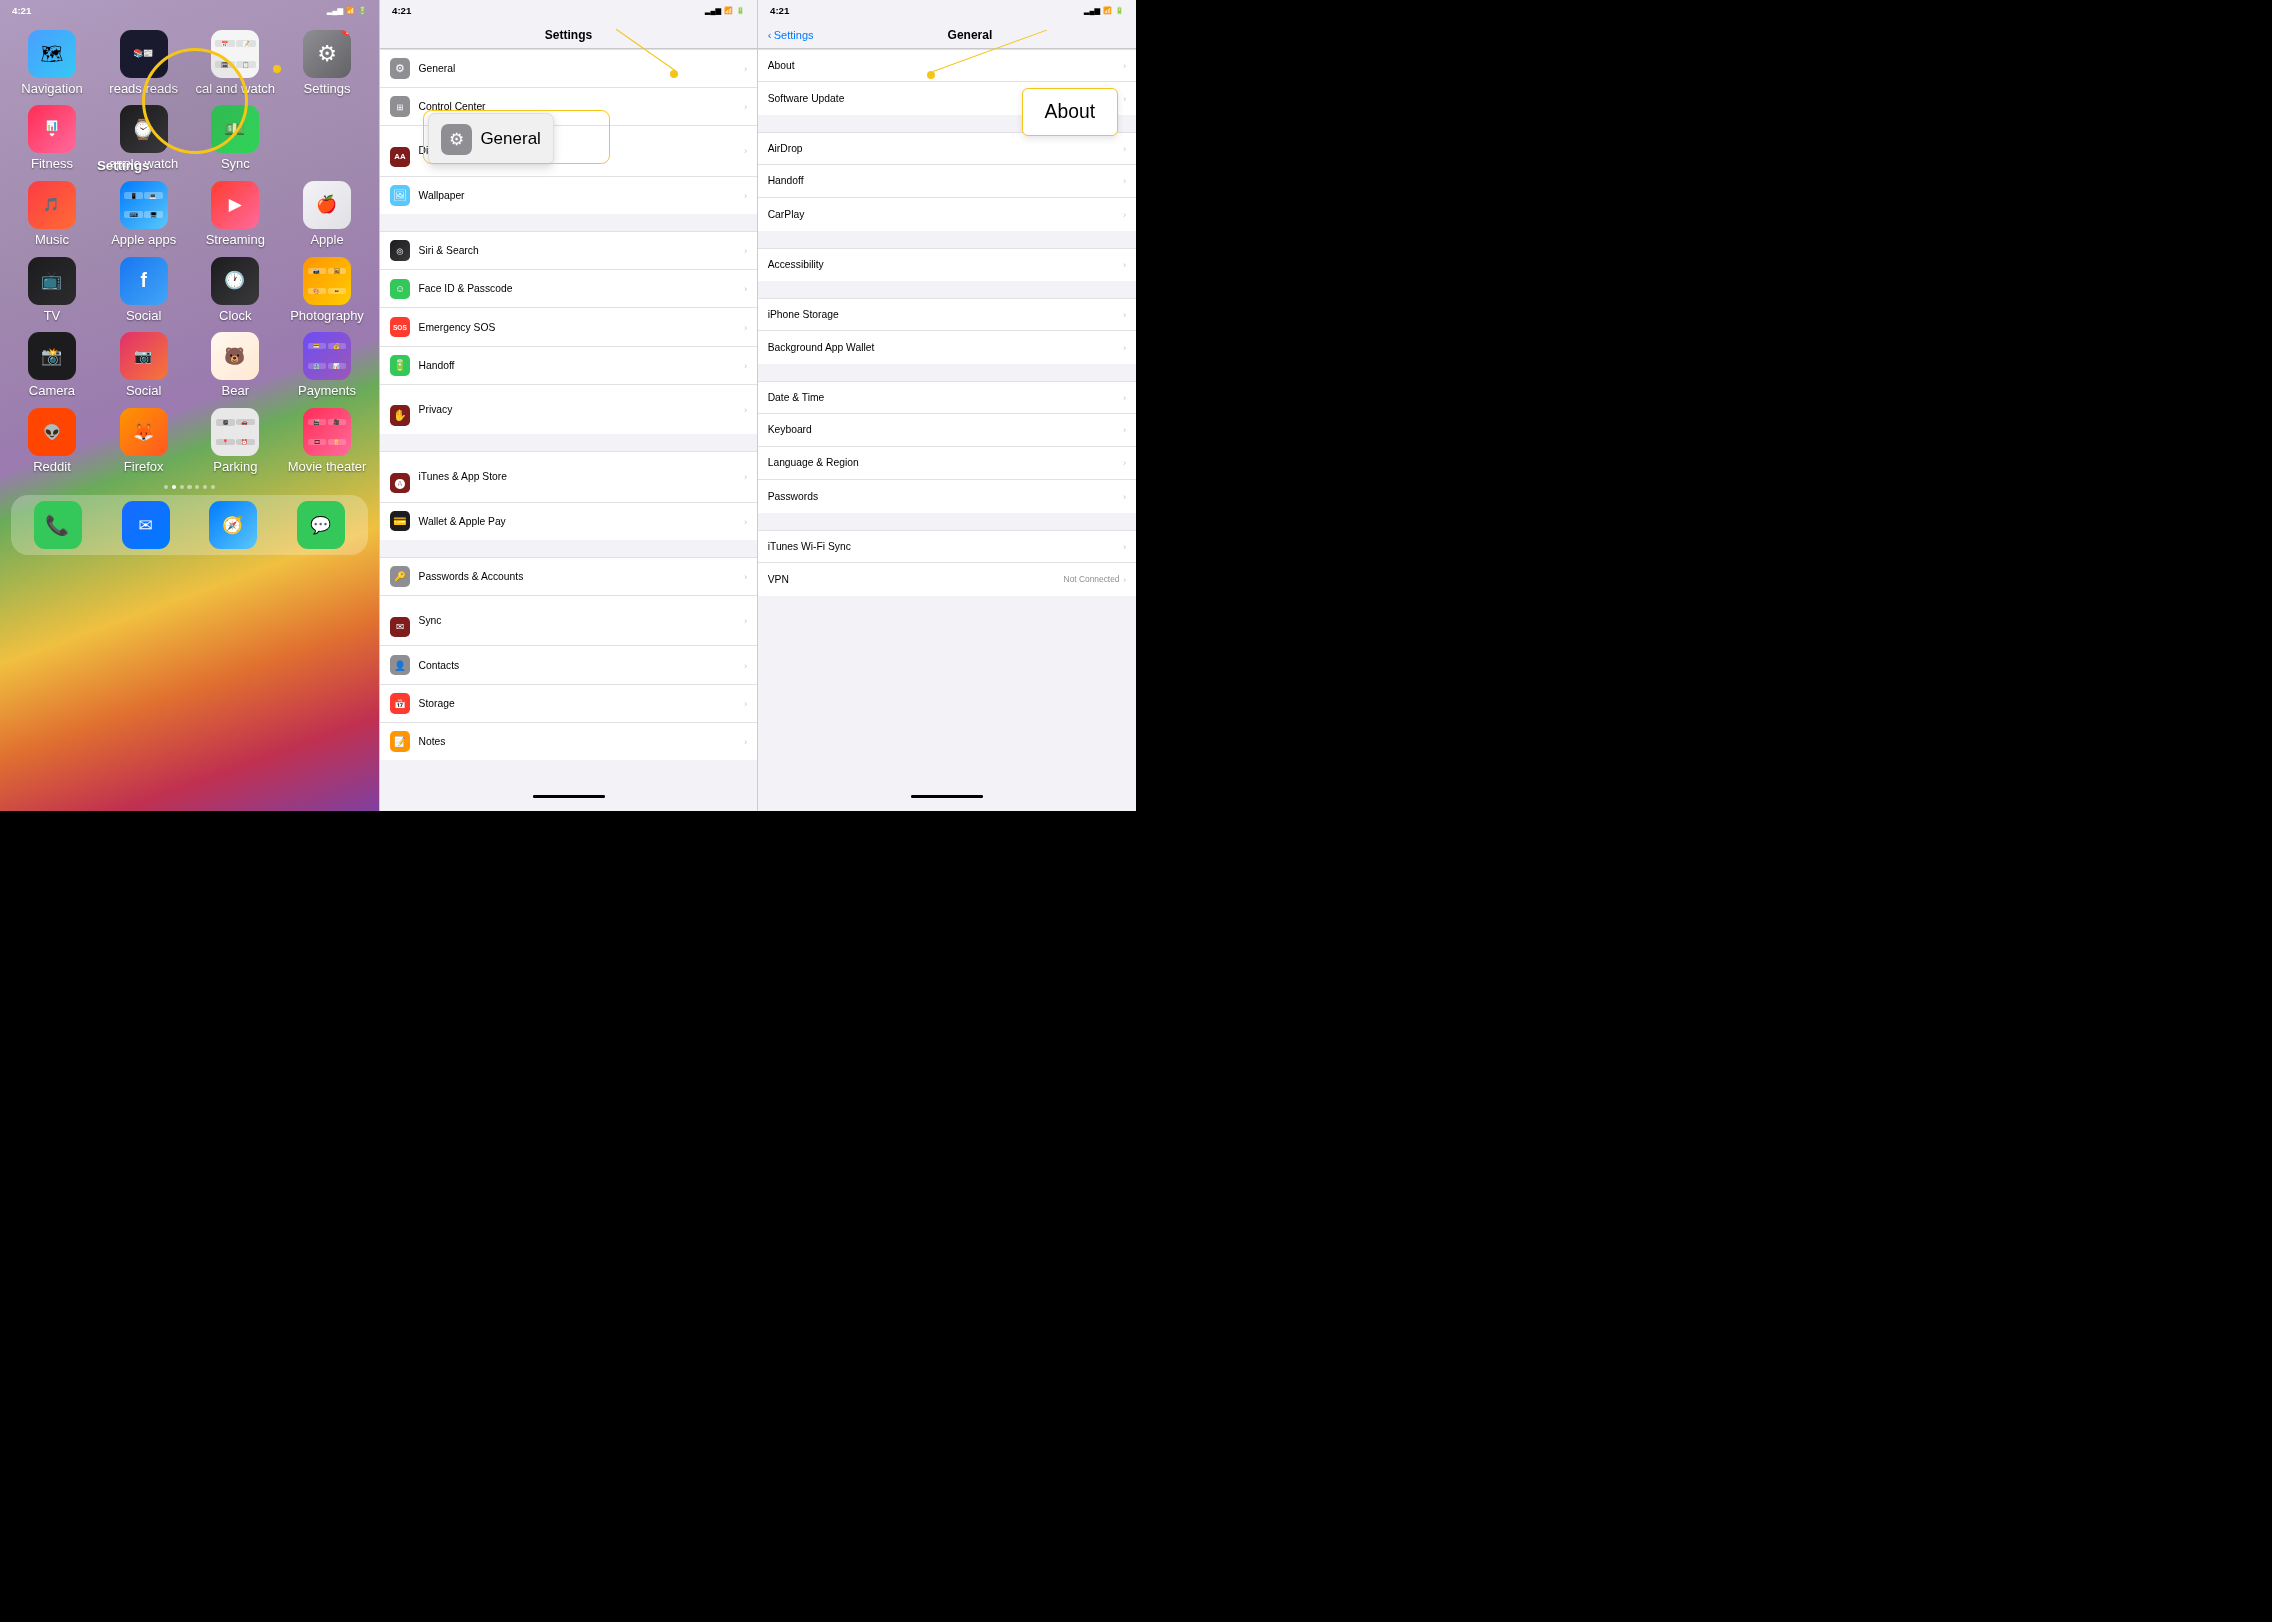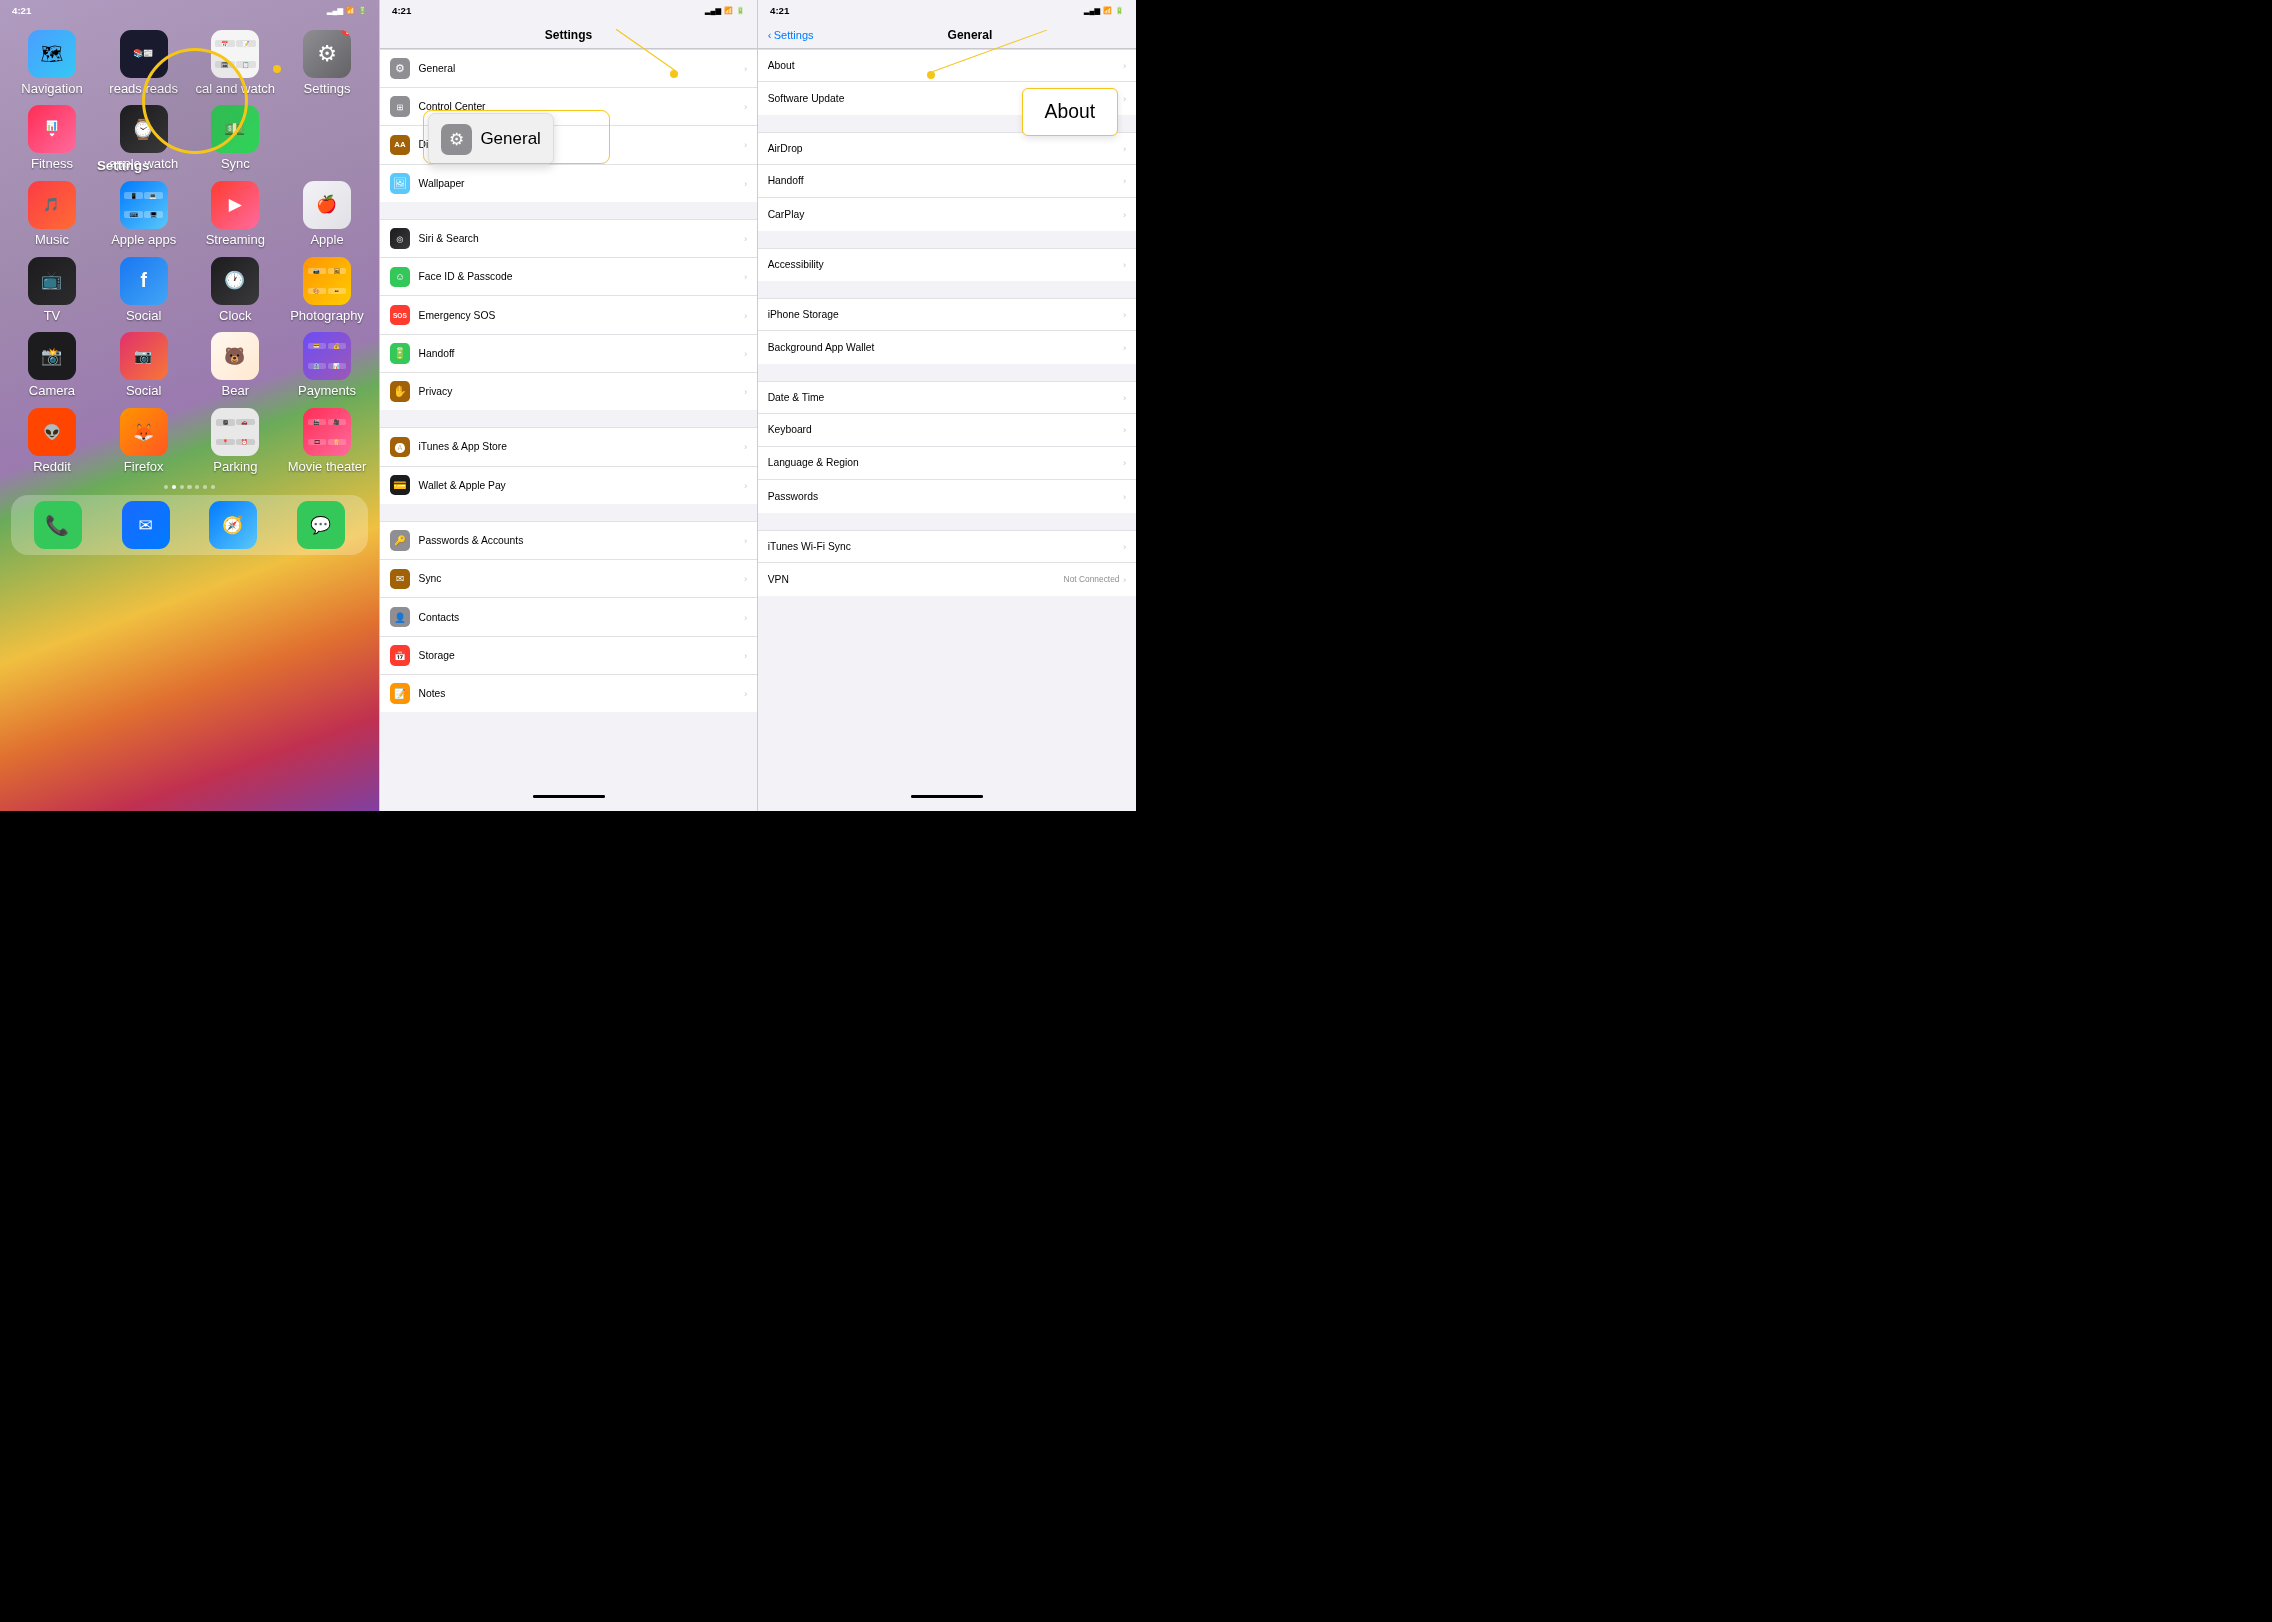--- a/index.html
+++ b/index.html
@@ -303,21 +303,21 @@
     }
 
     .about-callout .callout-text {
       font-size: 19.3px;
       font-weight: 400;
       color: #000;
     }
 
     
     .bg-gray { background: #8e8e93; }
-    .bg-blue { background: #a16207; }
+    .bg-blue { background: #7f1d1d; margin-top: 12px; }
     .bg-green { background: #34c759; }
     .bg-orange { background: #ff9500; }
     .bg-red { background: #ff3b30; }
     .bg-teal { background: #5ac8fa; }
     .bg-dark-gray { background: #3a3a3c; }
 
     
     .group-section {
       background: white;
       border-radius: 0;

